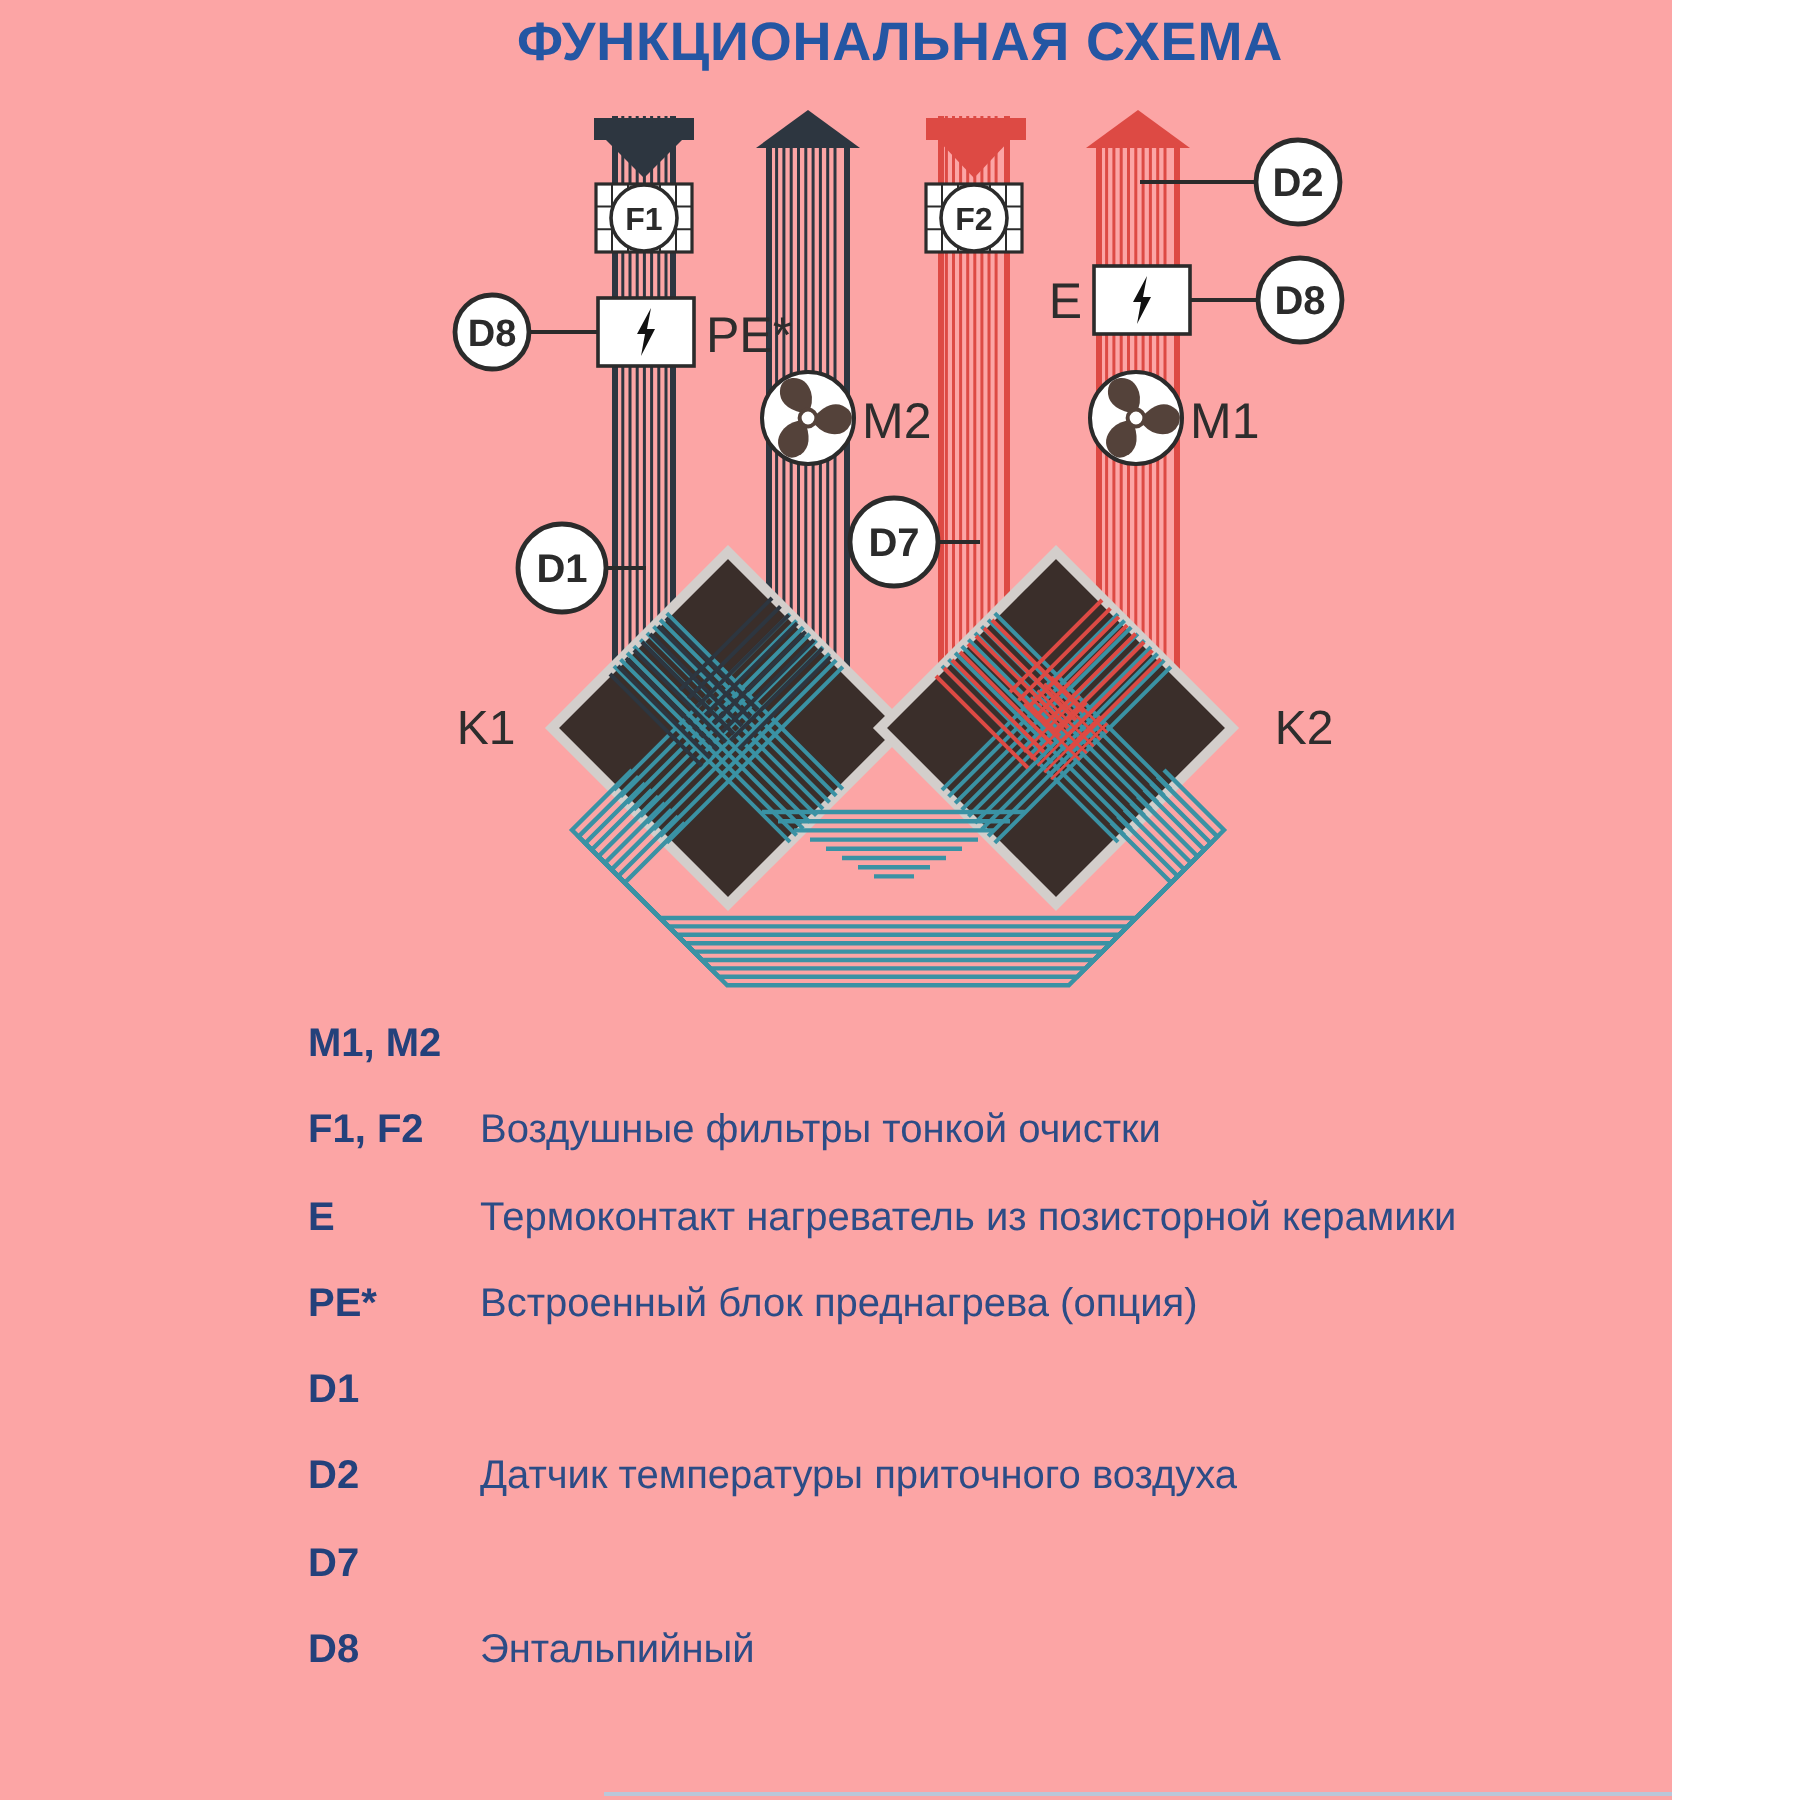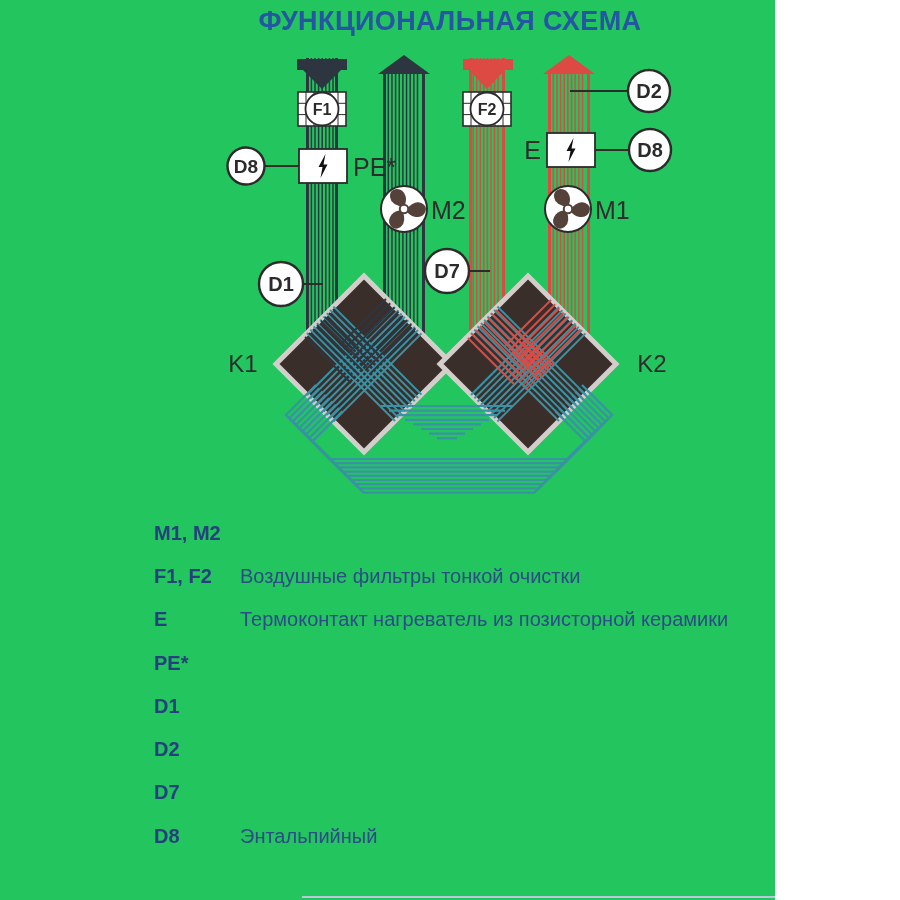--- a/index.html
+++ b/index.html
@@ -1,22 +1,22 @@
 <!DOCTYPE html>
 <html style="--c-title: #2456a3; --c-key: #24417b; --c-desc: #2c4c86; --c-dark: #2d3640; --c-red: #dd4a44; --c-teal: #3a92a4; --c-diamond: #3a2e2a; --c-diamond-border: #d3cecb; --c-fan: #54423a; --c-ink: #2b2b2b; --c-rule: #bac7d9;"><head>
 <meta charset="utf-8">
 <style>
   html,body{margin:0;padding:0;background:#fff;}
-  .page{position:relative;width:775px;height:900px;background:#22c55e;overflow:hidden;
+  .page{position:relative;width:836px;height:900px;background:#fca5a5;overflow:hidden;
         font-family:"Liberation Sans", sans-serif;}
   .title{position:absolute;left:0;top:6px;width:900px;text-align:center;margin:0;
          font-size:27px;font-weight:700;letter-spacing:.4px;color:var(--c-title);}
   .schematic{position:absolute;left:0;top:0;}
   .legend{position:absolute;left:154px;top:511px;}
-  .legend-row{display:flex;height:43.3px;align-items:center;font-size:20px;line-height:1.1;}
+  .legend-row{display:flex;height:43.3px;align-items:flex-start;font-size:20px;line-height:1.1;}
   .legend-key{width:86px;flex:0 0 86px;font-weight:700;color:var(--c-key);}
   .legend-desc{color:var(--c-desc);font-weight:400;}
   .footer-rule{position:absolute;left:302px;top:896px;width:598px;height:2px;
                background:var(--c-rule);}
   .lbl{fill:#2d2d2d;font-family:"Liberation Sans",sans-serif;}
   .circlbl{fill:#2b2b2b;font-family:"Liberation Sans",sans-serif;font-weight:700;}
 </style>
 </head>
 <body>
 
@@ -335,26 +335,28 @@
       <div class="legend-row">
         <span class="legend-key">F1, F2</span>
         <span class="legend-desc">Воздушные фильтры тонкой очистки</span>
       </div>
       <div class="legend-row">
         <span class="legend-key">E</span>
         <span class="legend-desc">Термоконтакт нагреватель из позисторной керамики</span>
       </div>
       <div class="legend-row">
         <span class="legend-key">PE*</span>
+        <span class="legend-desc">Встроенный блок преднагрева (опция)</span>
       </div>
       <div class="legend-row">
         <span class="legend-key">D1</span>
       </div>
       <div class="legend-row">
         <span class="legend-key">D2</span>
+        <span class="legend-desc">Датчик температуры приточного воздуха</span>
       </div>
       <div class="legend-row">
         <span class="legend-key">D7</span>
       </div>
       <div class="legend-row">
         <span class="legend-key">D8</span>
         <span class="legend-desc">Энтальпийный</span>
       </div>
     </div>
 

